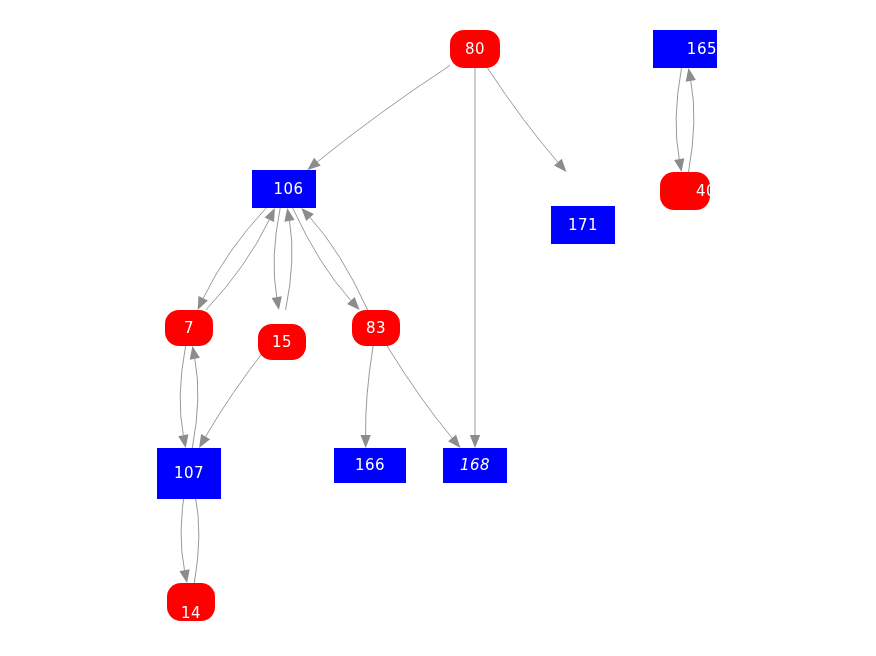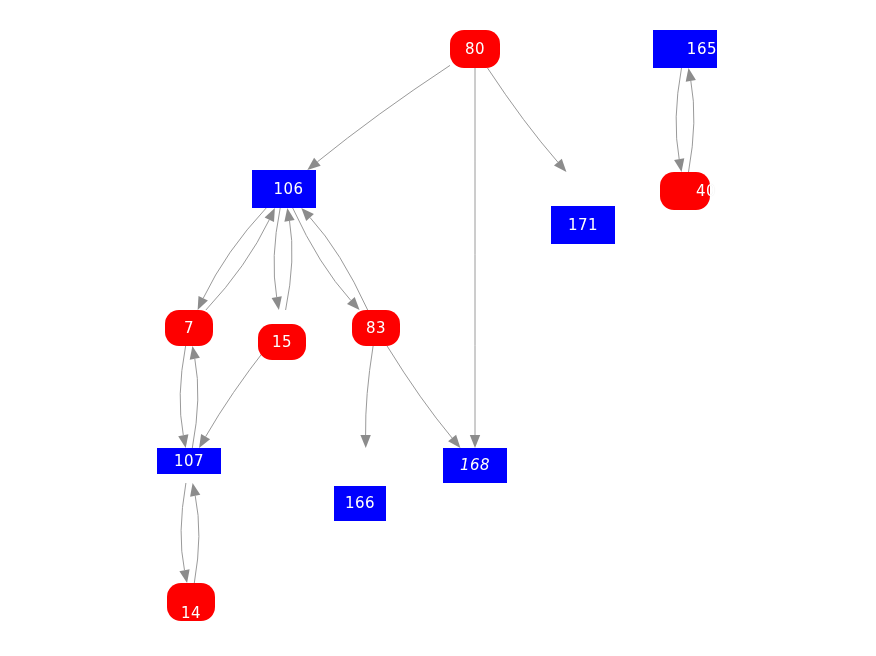--- a/index.html
+++ b/index.html
@@ -109,24 +109,24 @@
       </div>
       <div class="graph-node node-red" style="left: 165px; top: 310px; width: 48px; height: 36px;">
         <span class="node-label">7</span>
       </div>
       <div class="graph-node node-red" style="left: 258px; top: 324px; width: 48px; height: 36px;">
         <span class="node-label">15</span>
       </div>
       <div class="graph-node node-red" style="left: 352px; top: 310px; width: 48px; height: 36px;">
         <span class="node-label">83</span>
       </div>
-      <div class="graph-node node-blue" style="left: 157px; top: 448px; width: 64px; height: 26px;">
+      <div class="graph-node node-blue" style="left: 157px; top: 448px; width: 64px; height: 51px;">
         <span class="node-label">107</span>
       </div>
-      <div class="graph-node node-blue" style="left: 334px; top: 448px; width: 52px; height: 35px; margin-top: 38px;">
+      <div class="graph-node node-blue" style="left: 334px; top: 448px; width: 72px; height: 35px;">
         <span class="node-label">166</span>
       </div>
       <div class="graph-node node-blue" style="left: 443px; top: 448px; width: 64px; height: 35px; font-style: italic;">
         <span class="node-label">168</span>
       </div>
       <div class="graph-node node-red" style="left: 167px; top: 583px; width: 48px; height: 38px; align-items: flex-end;">
         <span class="node-label">14</span>
       </div>
     </div>
 </div>

